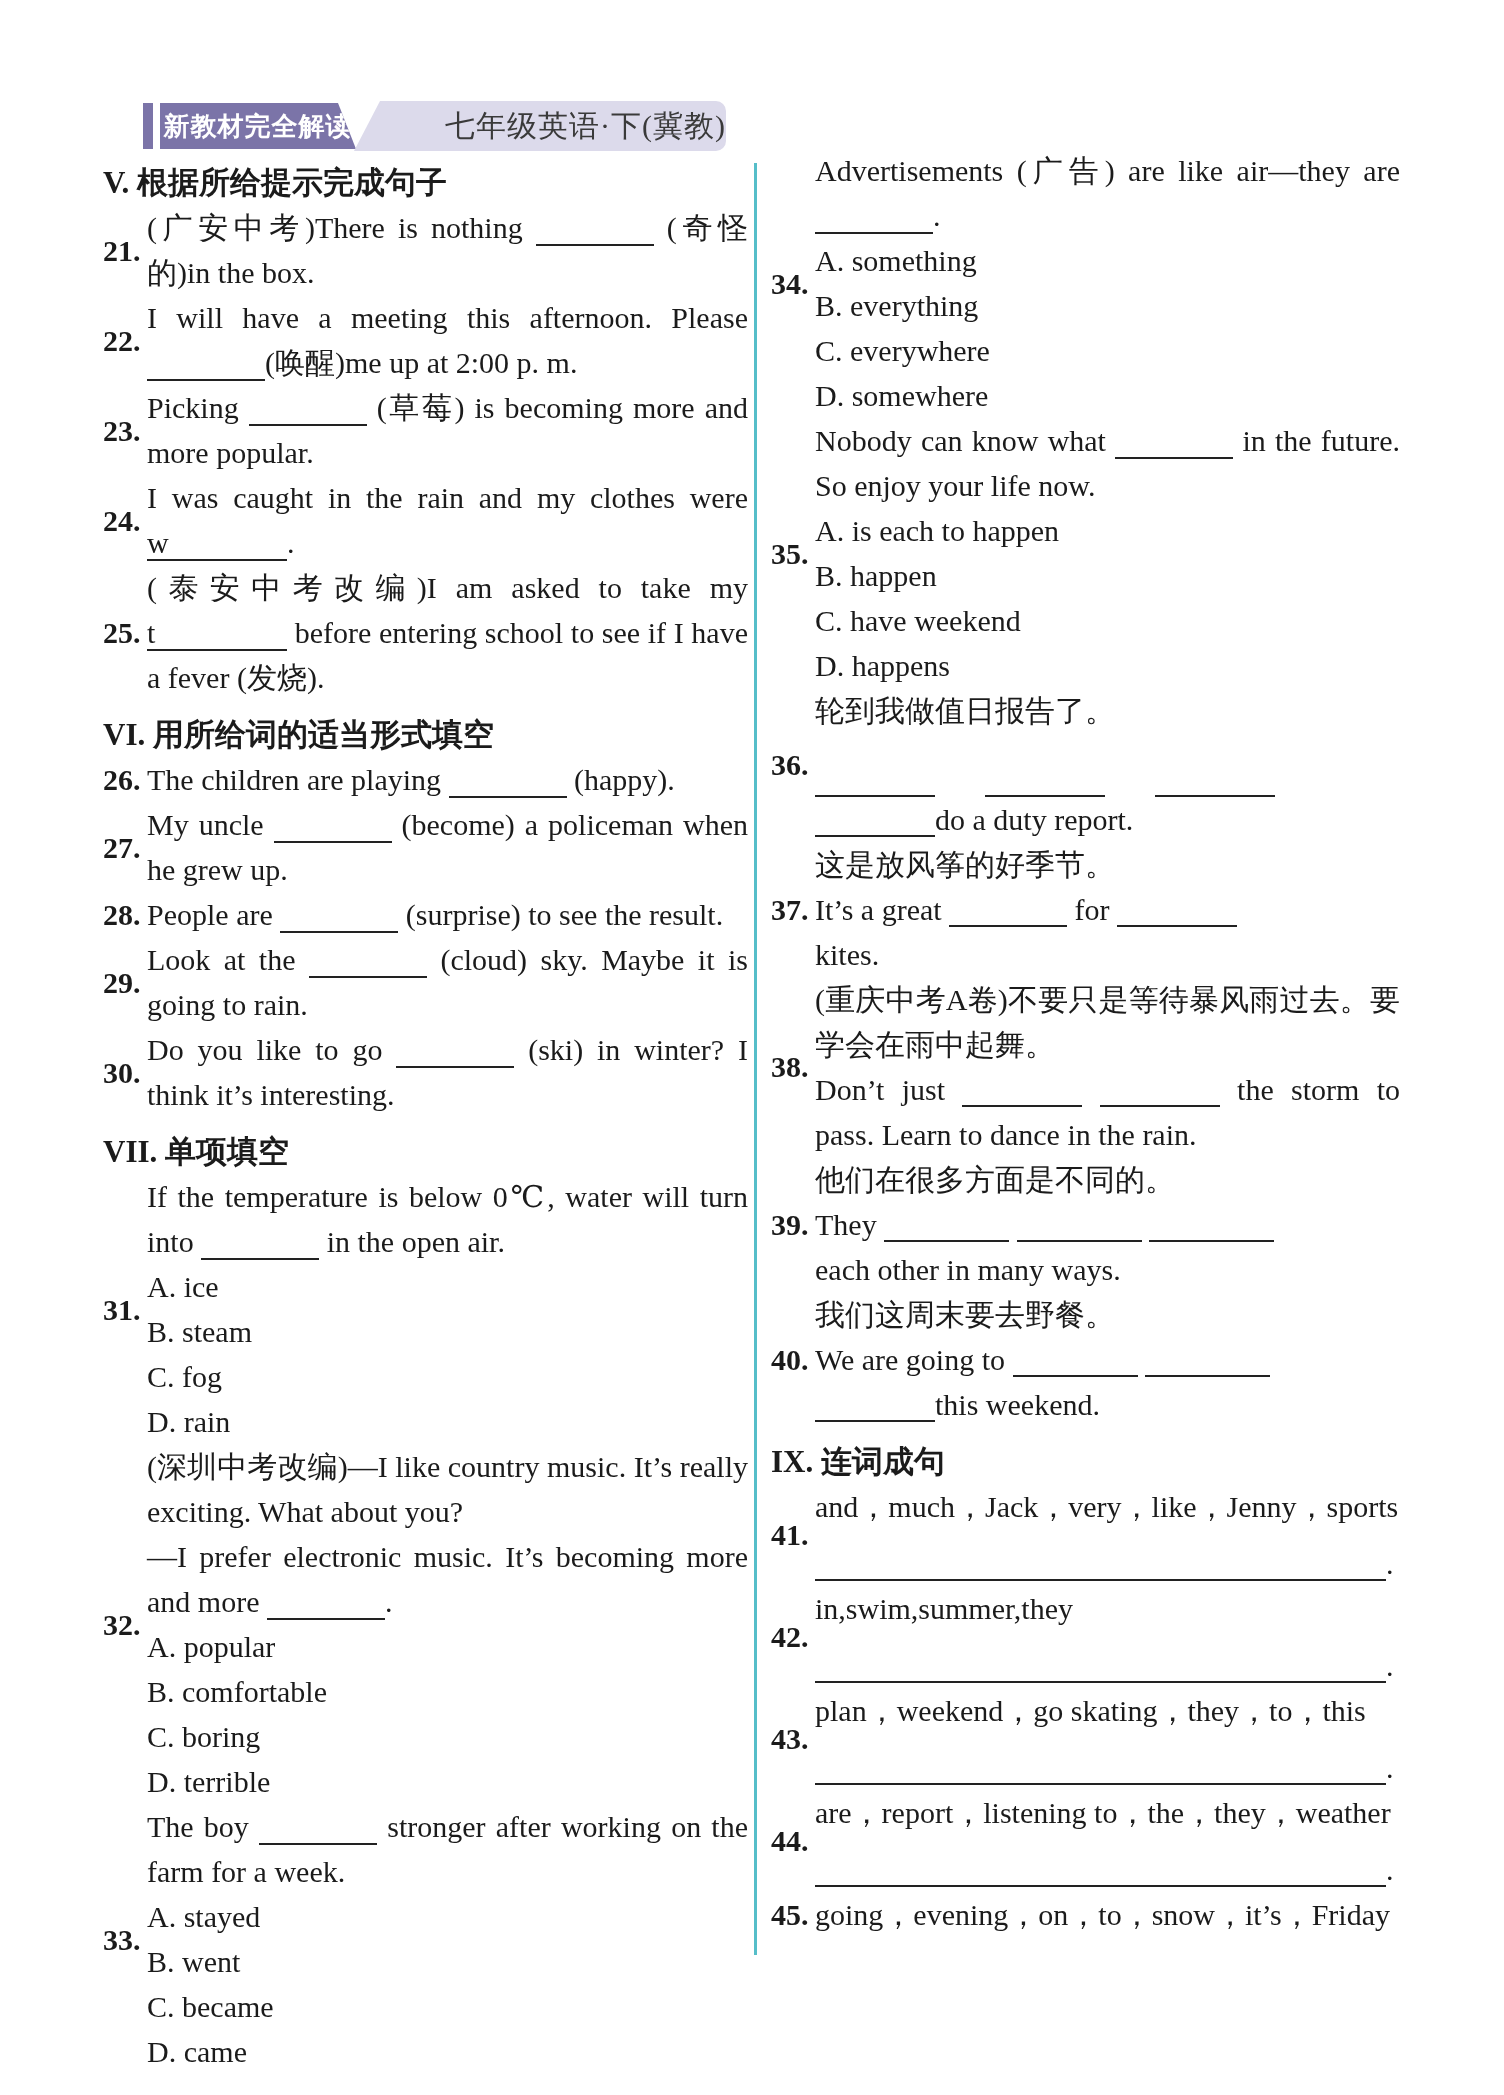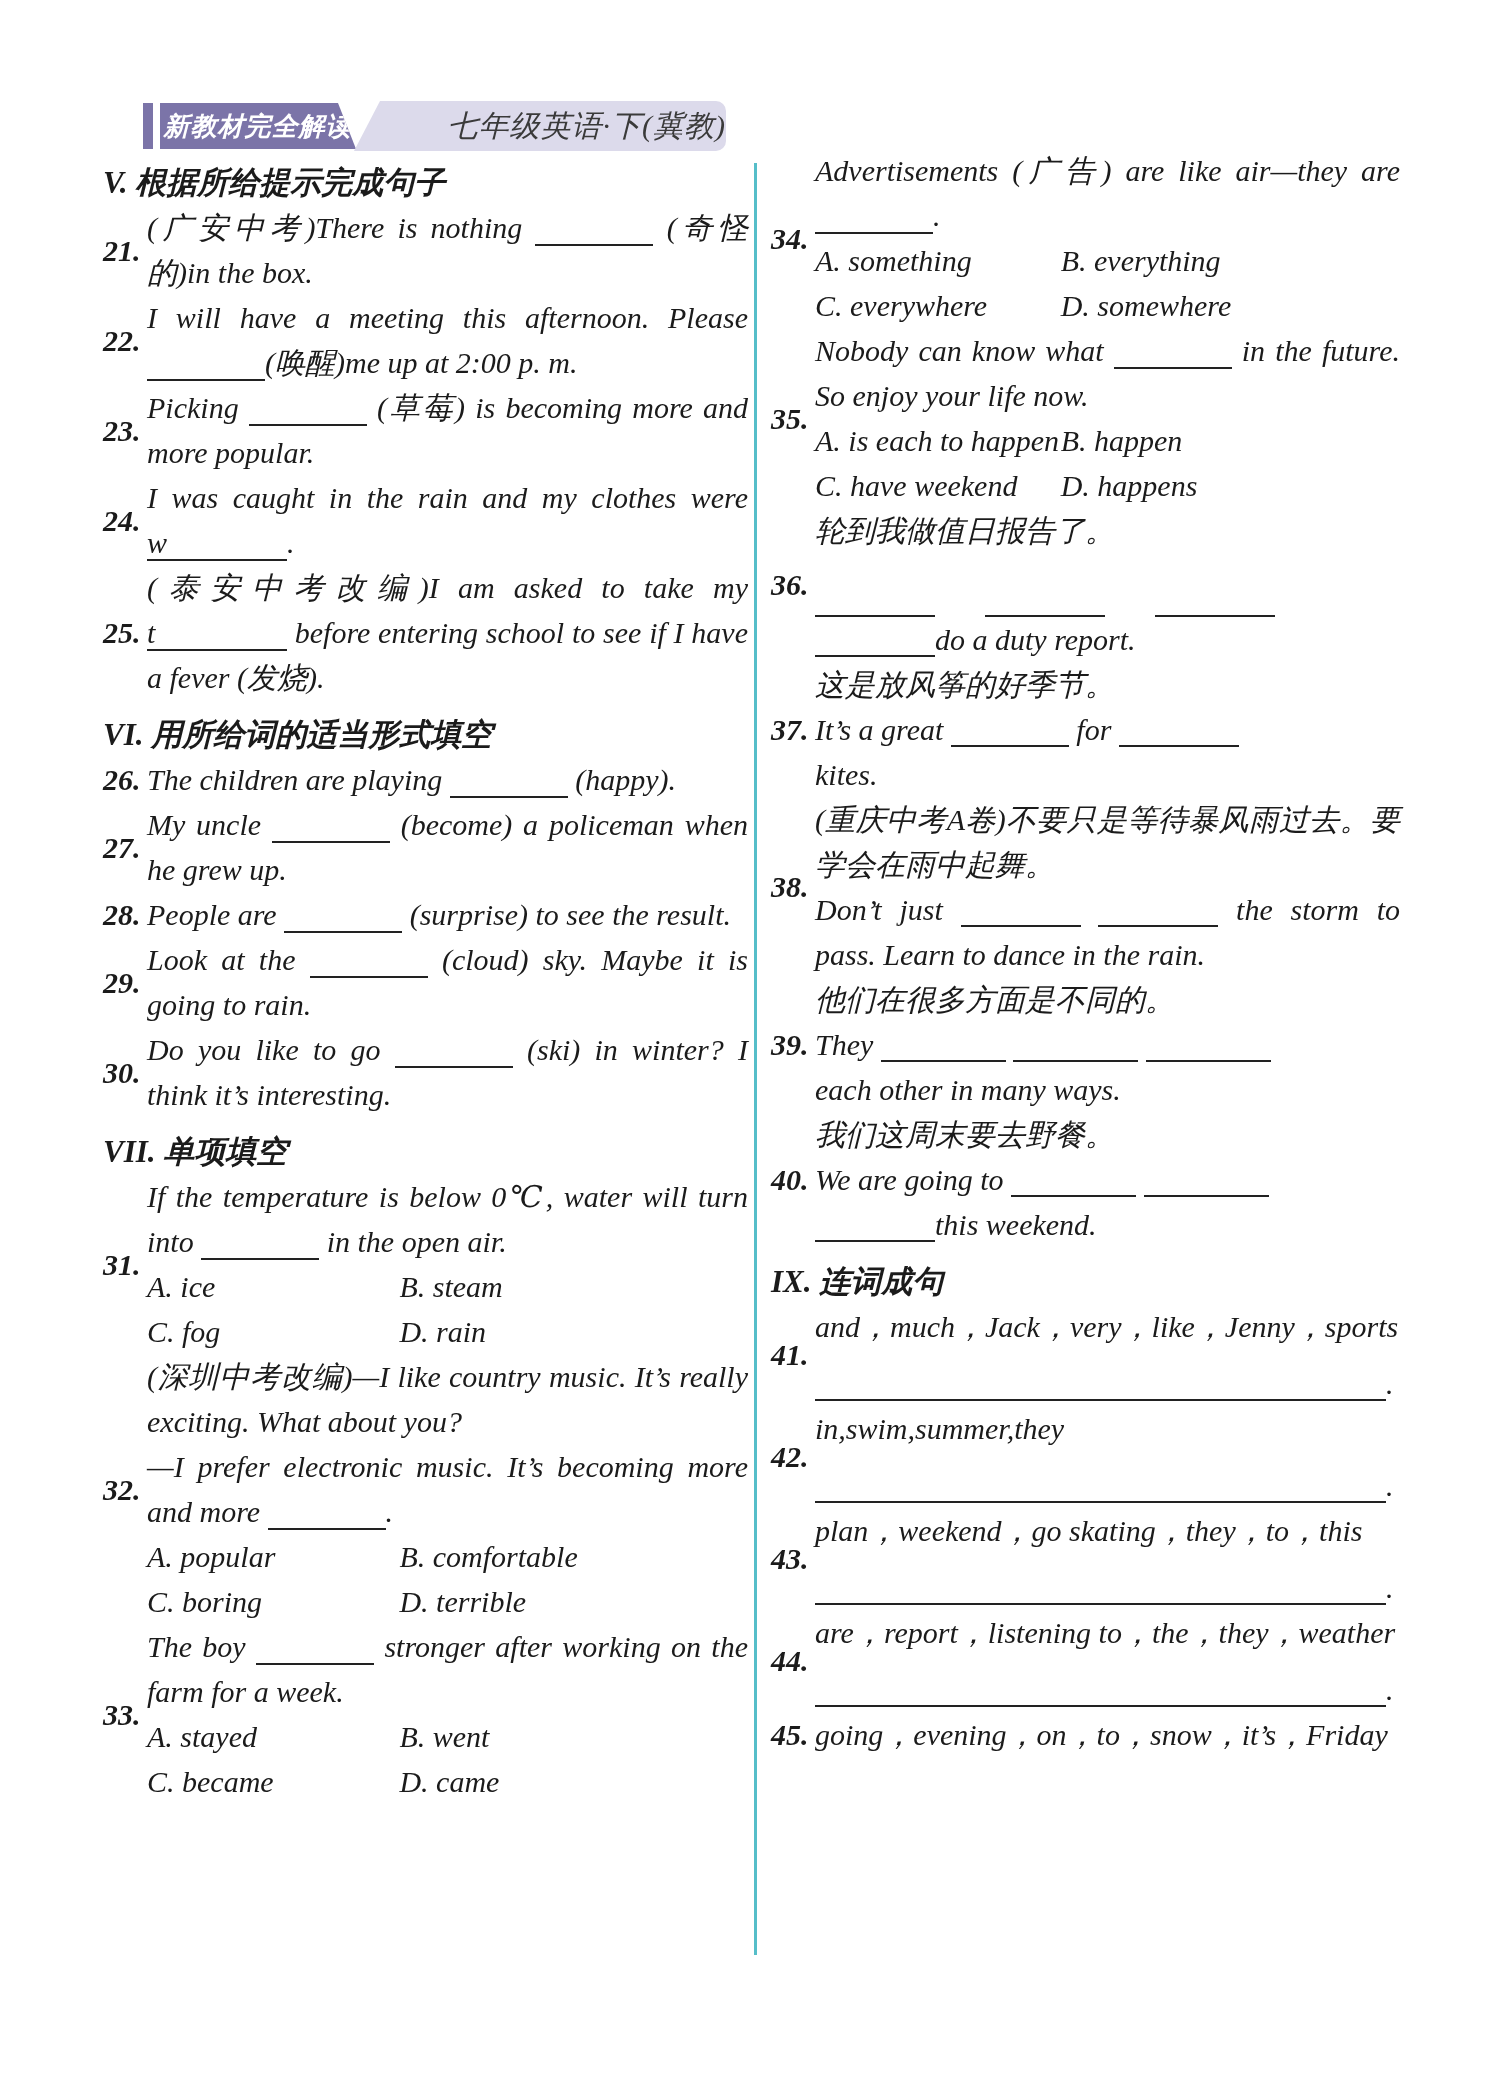--- a/index.html
+++ b/index.html
@@ -2,21 +2,21 @@
 <html><head>
 <meta charset="utf-8">
 <style>
   html,body{margin:0;padding:0;background:#ffffff;}
   body{
     width:1504px;height:2095px;
     font-family:"Liberation Serif","DejaVu Serif",serif;
     font-size:30px;color:#1b1b1b;
     -webkit-font-smoothing:antialiased;
   }
-  .page{position:relative;width:1504px;height:2095px;overflow:hidden;background:#fff;font-style:italic;}
+  .page{position:relative;width:1504px;height:2095px;overflow:hidden;background:#fff;}
 
   
   .hdr-bar{
     position:absolute;left:143px;top:103px;width:10px;height:46px;
     background:#7b74a8;
   }
   .badge-primary{
     position:absolute;left:160px;top:103px;width:196px;height:46px;
     background:#7b74a8;color:#ffffff;
     font-family:"Liberation Sans","DejaVu Sans",sans-serif;
@@ -53,21 +53,21 @@
   .section-h .sec-title{font-family:"Liberation Sans","DejaVu Sans",sans-serif;}
   .q{display:flex;align-items:center;}
   .qnum{width:44px;flex:none;font-weight:bold;}
   .qbody{flex:1;min-width:0;}
   .flow{text-align:justify;}
   .blank{
     display:inline-block;border-bottom:2px solid #222222;
     line-height:1.05;text-align:left;vertical-align:baseline;
     white-space:pre;
   }
-  .optrow{display:flex;}
+  .optrow{display:flex;flex-direction:column;}
   .optrow .o1{width:42%;flex:none;}
   .optrow .o2{flex:1;min-width:0;}
   .blankrow{display:flex;column-gap:50px;margin-top:30px;}
   .ansline{margin-top:12px;}
 </style>
 </head>
 <body>
 
 <div class="page">
   <div class="hdr-bar" style="background: rgb(123, 116, 168);"></div>

